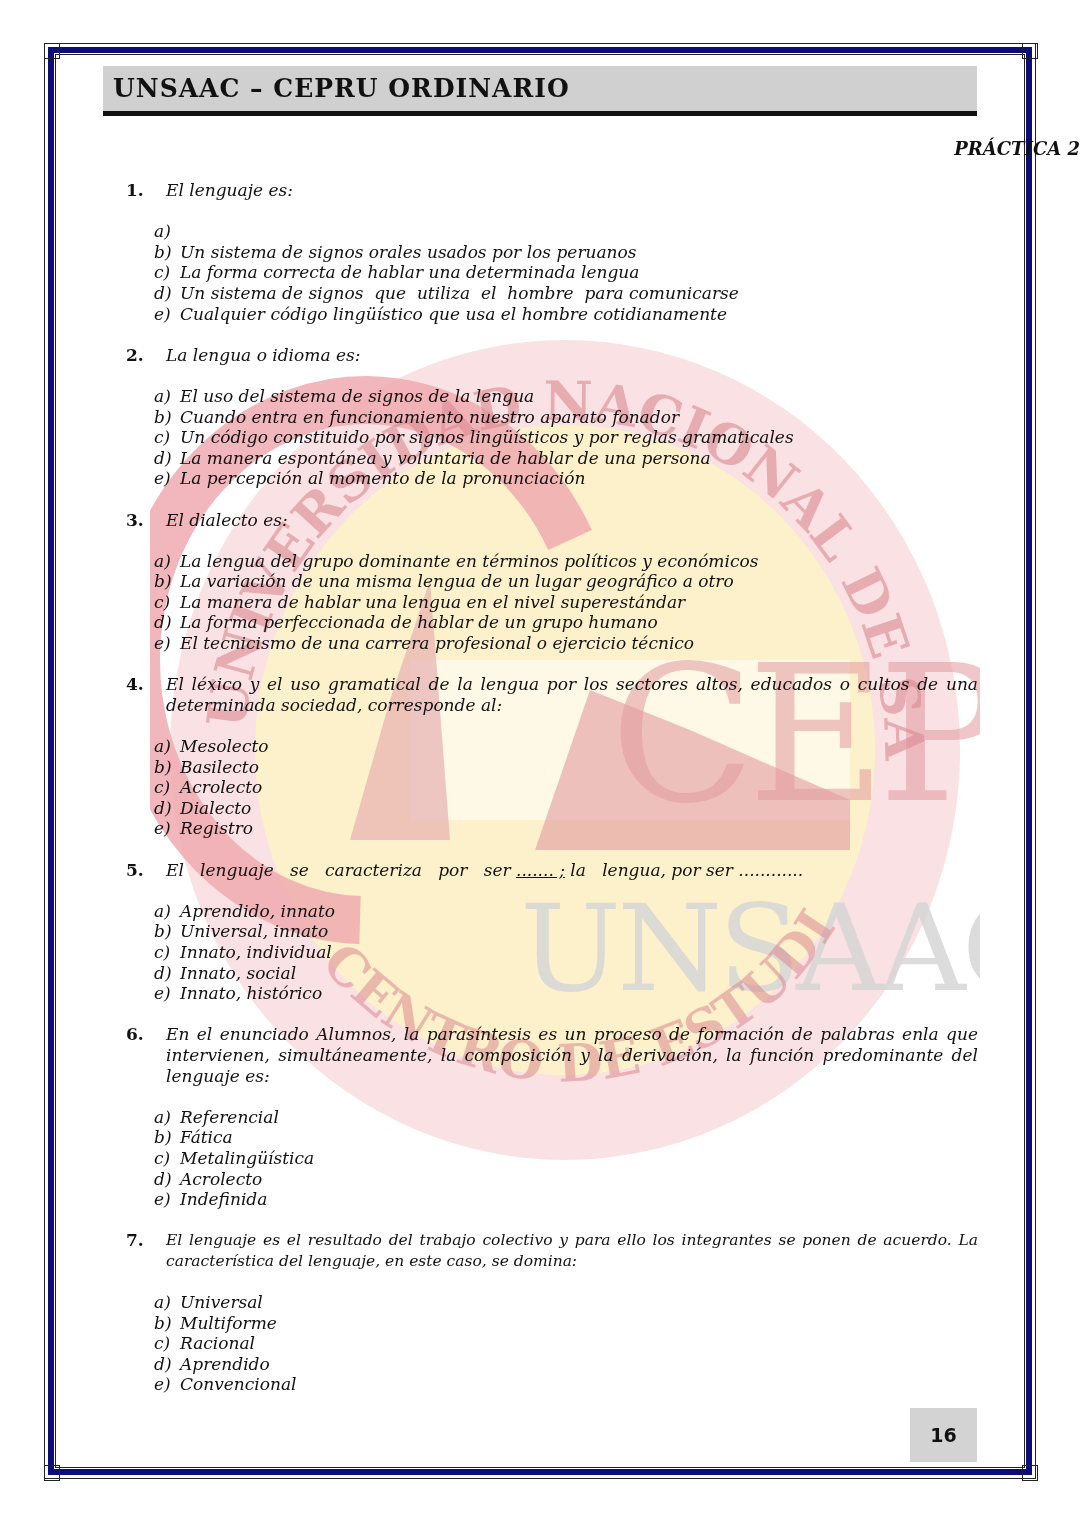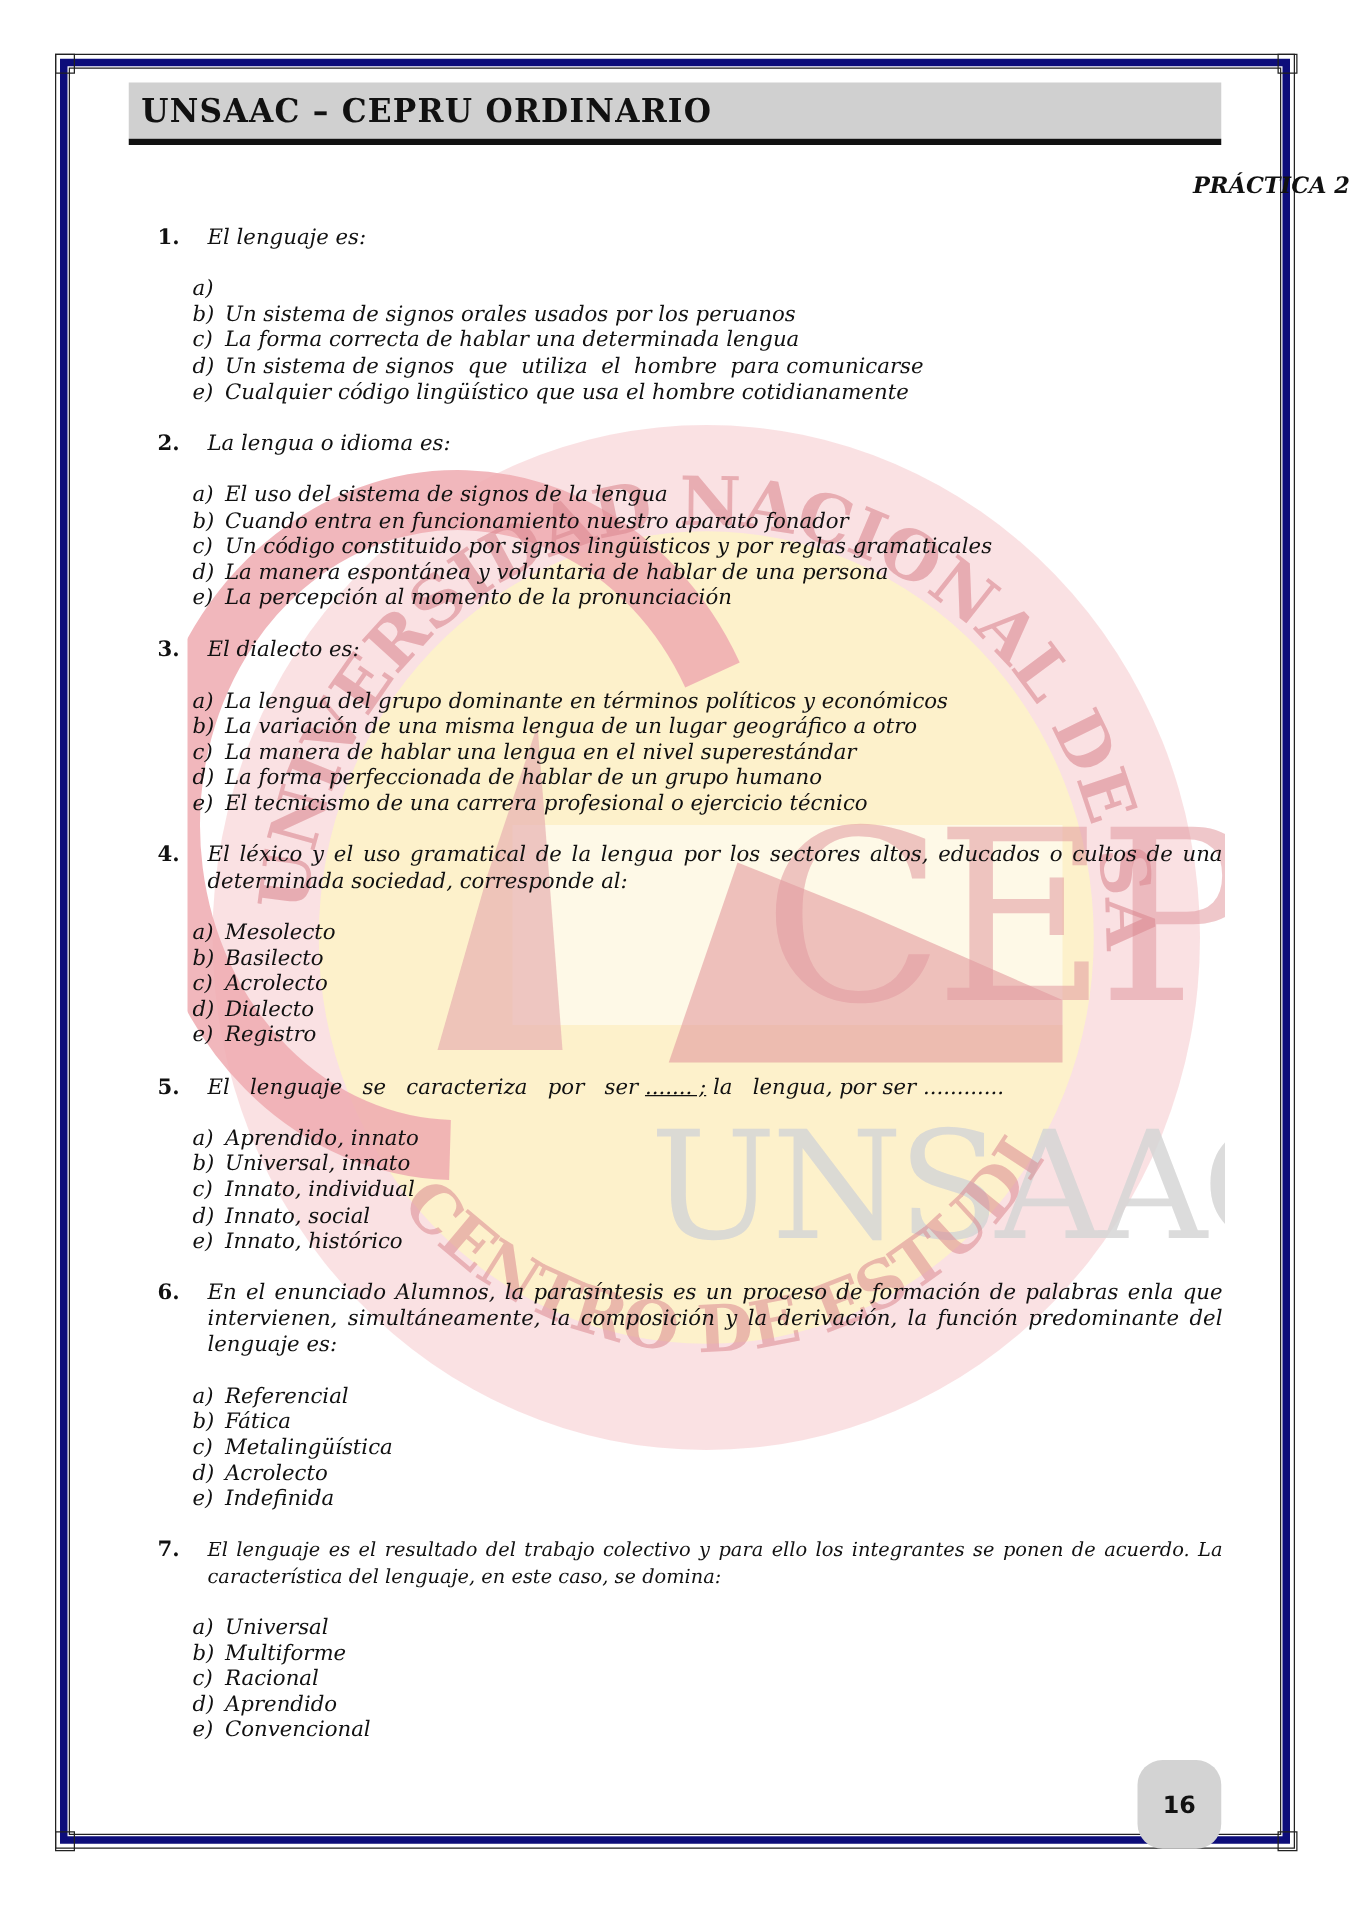--- a/index.html
+++ b/index.html
@@ -24,21 +24,21 @@
   .content { position:absolute; left:126px; top:180px; width:852px; font-size:17px; line-height:20.6px; font-style:italic; }
   .q { position:relative; }
   .q-num { position:absolute; left:0; top:0; font-weight:bold; font-style:normal; font-size:17px; }
   .q-text { margin-left:40px; text-align:justify; }
   .opts { margin-left:28px; margin-top:20.6px; padding:0; list-style:none; }
   .opts li { display:flex; }
   .opt-letter { width:26px; flex:none; }
   .b { font-weight:normal; }
   .u { text-decoration:underline; }
 
-  .page-number-box { position:absolute; left:910px; top:1408px; width:67px; height:71px; background:#d3d3d3; display:flex; align-items:center; justify-content:center; font-family:"DejaVu Sans", sans-serif; font-weight:bold; font-size:19px; color:#111;border-radius:20px; }
+  .page-number-box { position:absolute; left:910px; top:1408px; width:67px; height:54px; background:#d3d3d3; display:flex; align-items:center; justify-content:center; font-family:"DejaVu Sans", sans-serif; font-weight:bold; font-size:19px; color:#111; }
 </style>
 </head>
 <body>
 
 <div class="frame-outer"></div>
 <div class="frame-navy"></div>
 <div class="frame-inner"></div>
 <div class="corner" style="left:44px;top:43px;"></div>
 <div class="corner" style="left:1022px;top:43px;"></div>
 <div class="corner" style="left:44px;top:1465px;"></div>

